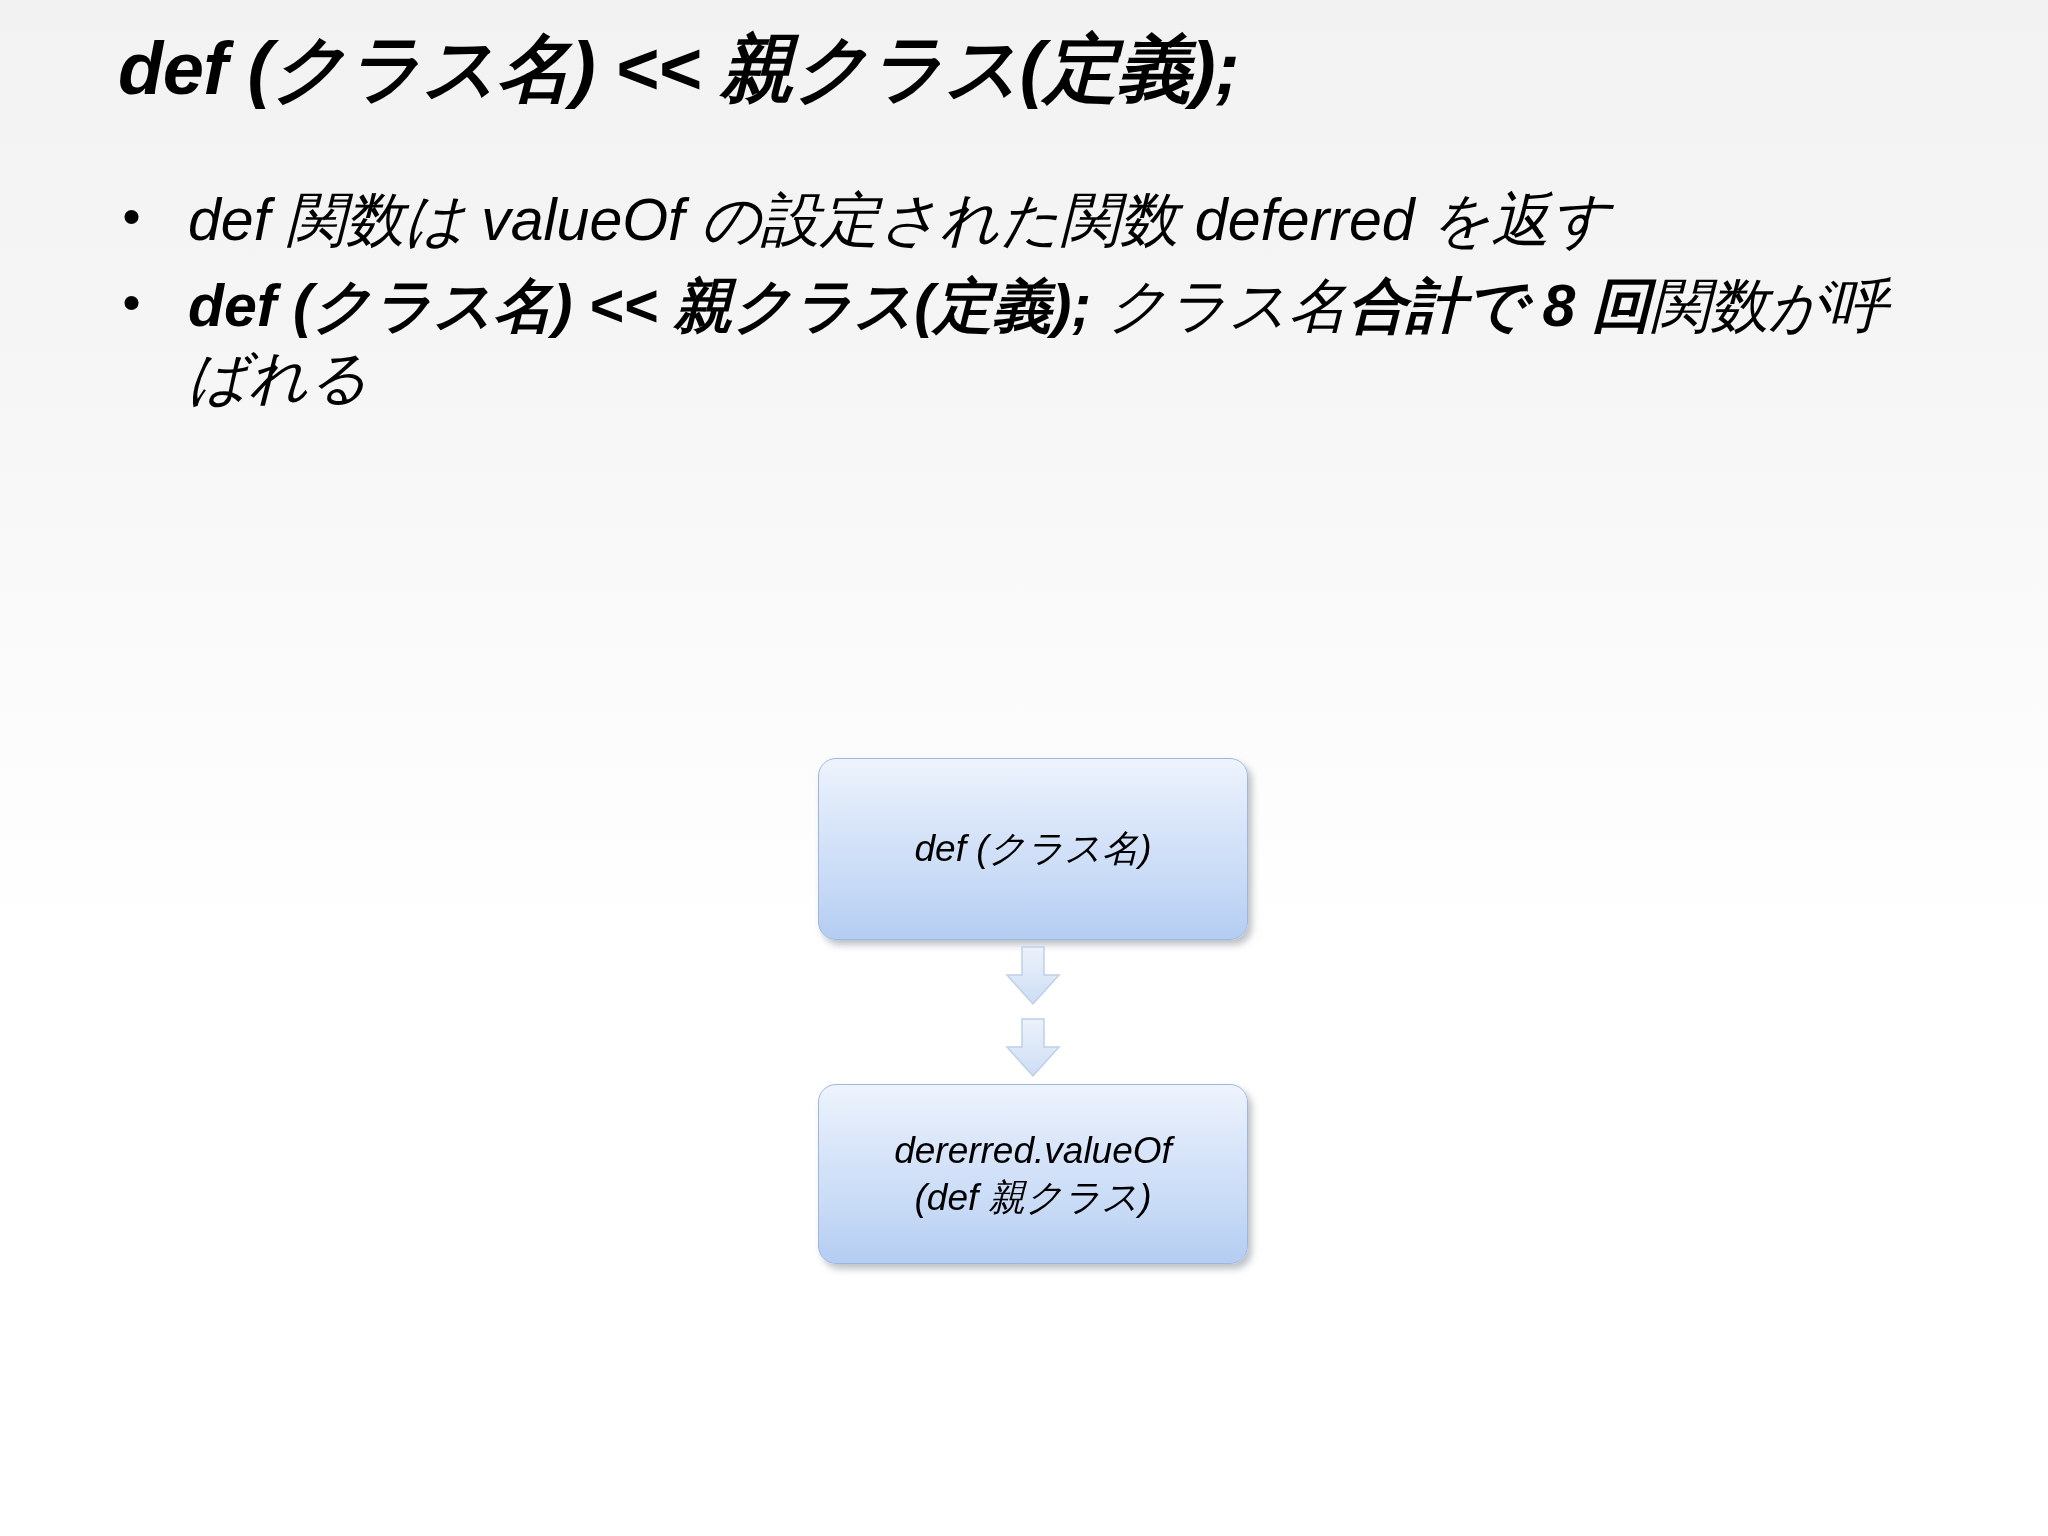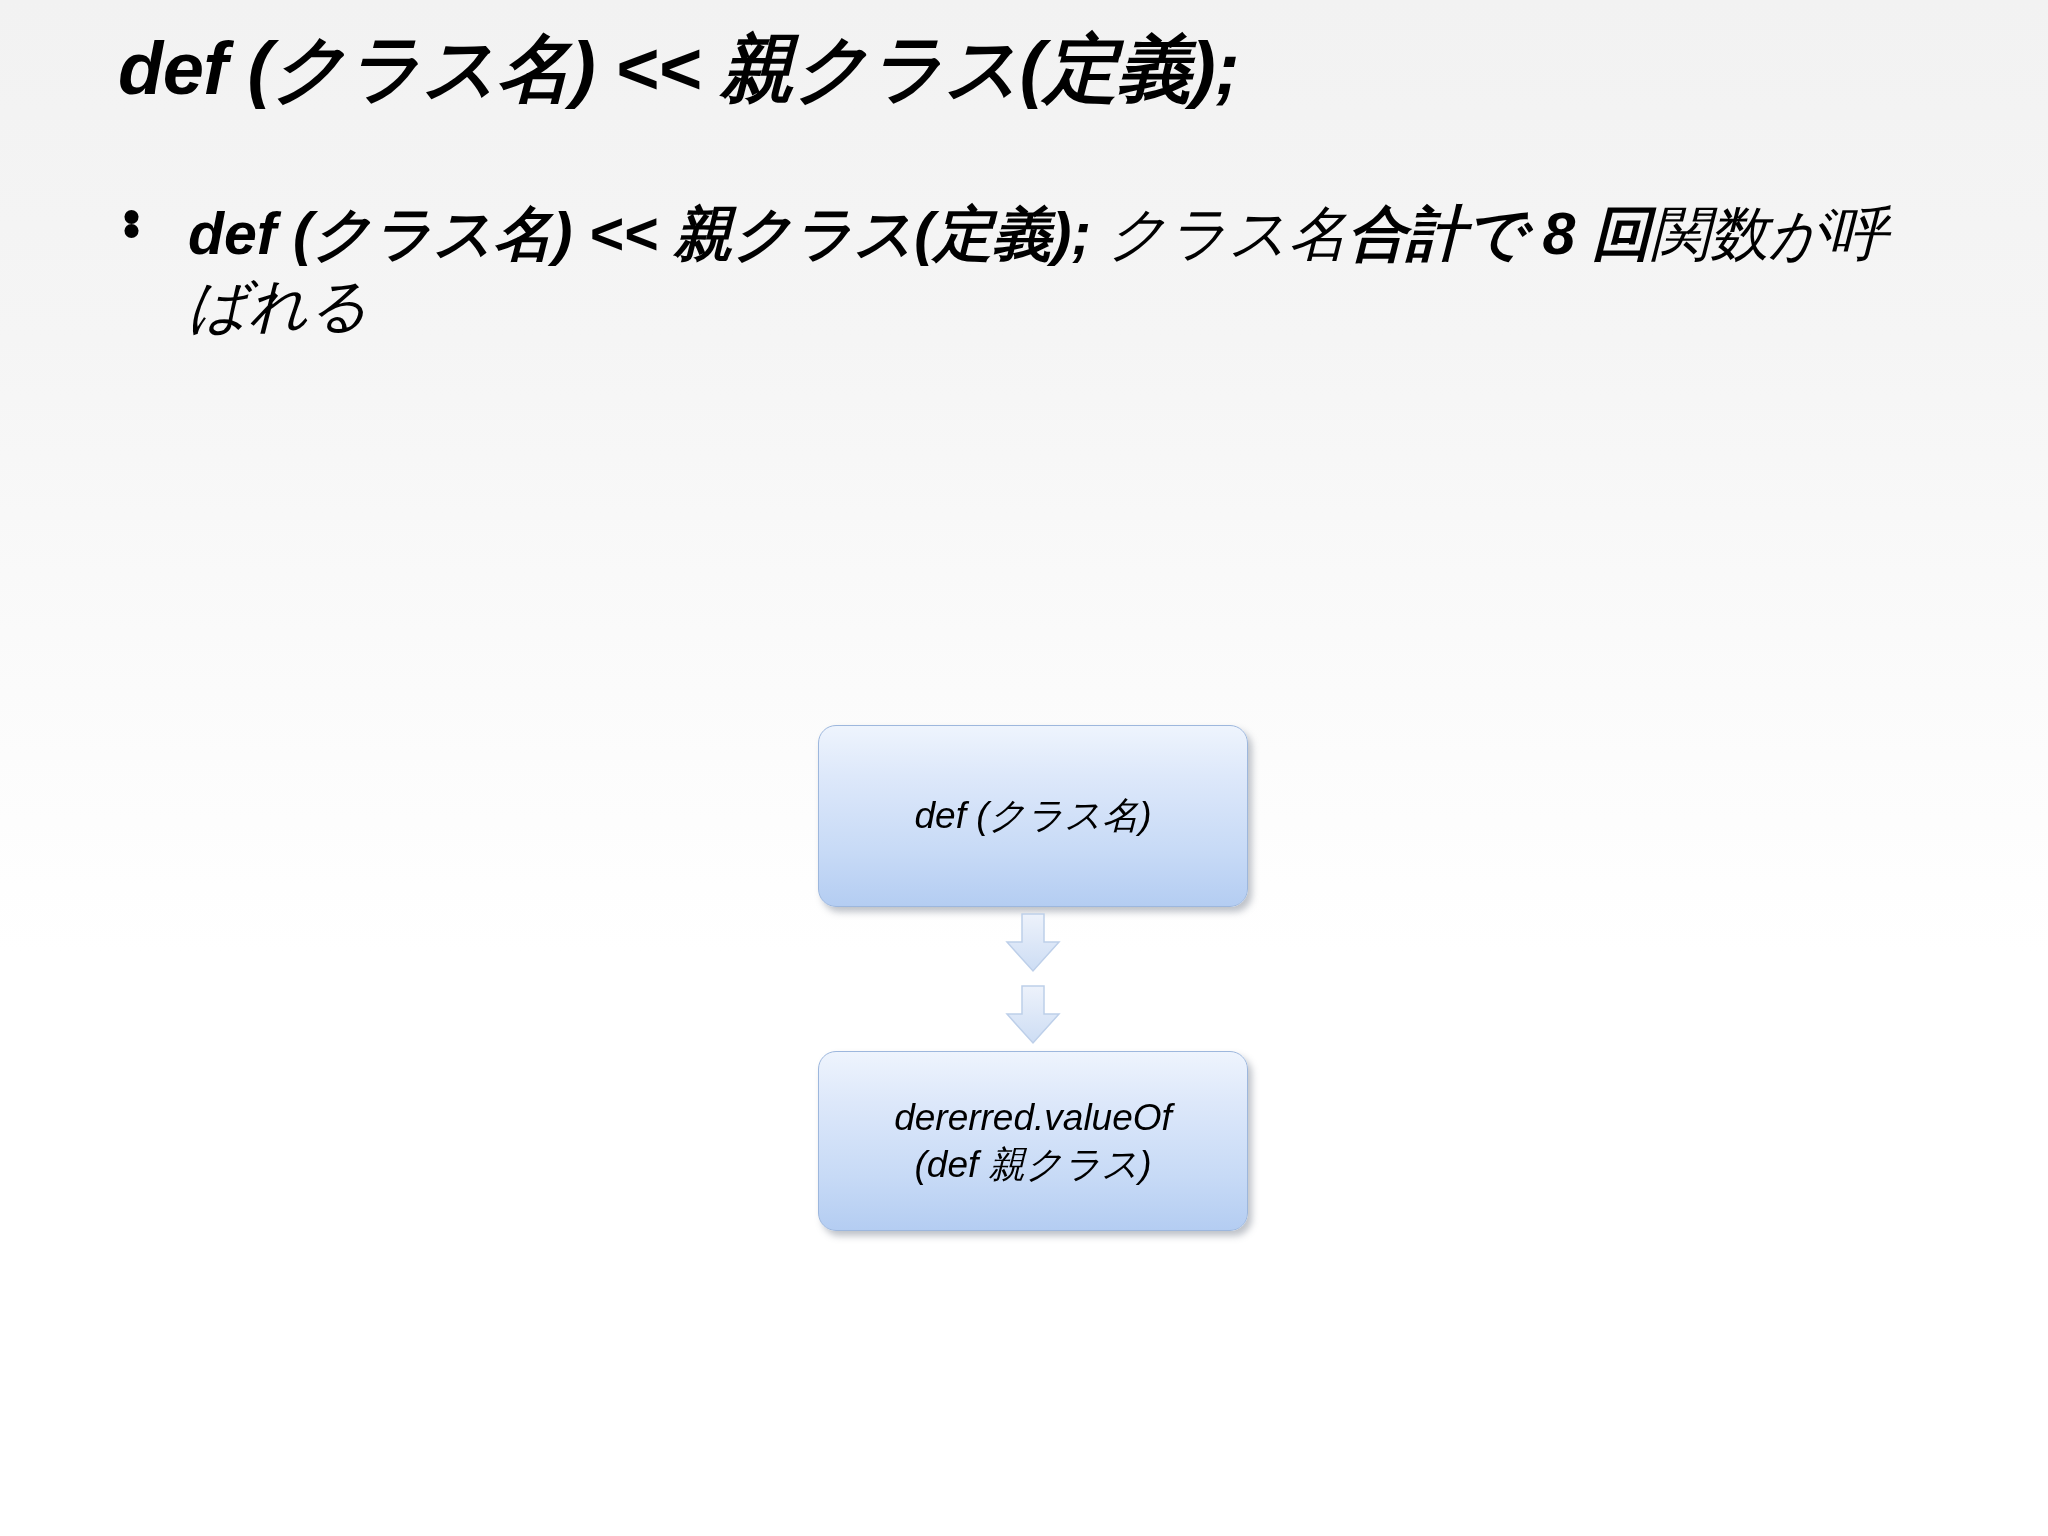--- a/index.html
+++ b/index.html
@@ -64,21 +64,21 @@
     font-weight: bold;
   }
   .bullet .r {
     font-weight: normal;
   }
 
   
   .flow {
     position: absolute;
     left: 818px;
-    top: 725px;
+    top: 758px;
     width: 430px;
   }
   .node {
     position: relative;
     box-sizing: border-box;
     width: 430px;
     border: 1.5px solid #9db7dd;
     border-radius: 18px;
     background: linear-gradient(180deg, #eef4fd 0%, #dde8fa 28%, #c7daf6 70%, #b4cdf2 100%);
     box-shadow: 4px 5px 7px rgba(110, 120, 135, 0.45);
@@ -113,20 +113,21 @@
 <body>
 
 <div class="slide">
 
   <div class="title">def (クラス名) &lt;&lt; 親クラス(定義);</div>
 
   <div class="bullets">
 
     <div class="bullet">
       <span class="dot">•</span>
+      <span class="r">def 関数は valueOf の設定された関数 deferred を返す</span>
     </div>
 
     <div class="bullet">
       <span class="dot">•</span><span class="b">def (クラス名) &lt;&lt; 親クラス(定義);</span><span class="r"> クラス名</span><span class="b">合計で 8 回</span><span class="r">関数が呼ばれる</span>
     </div>
 
   </div>
 
   <div class="flow">
 

